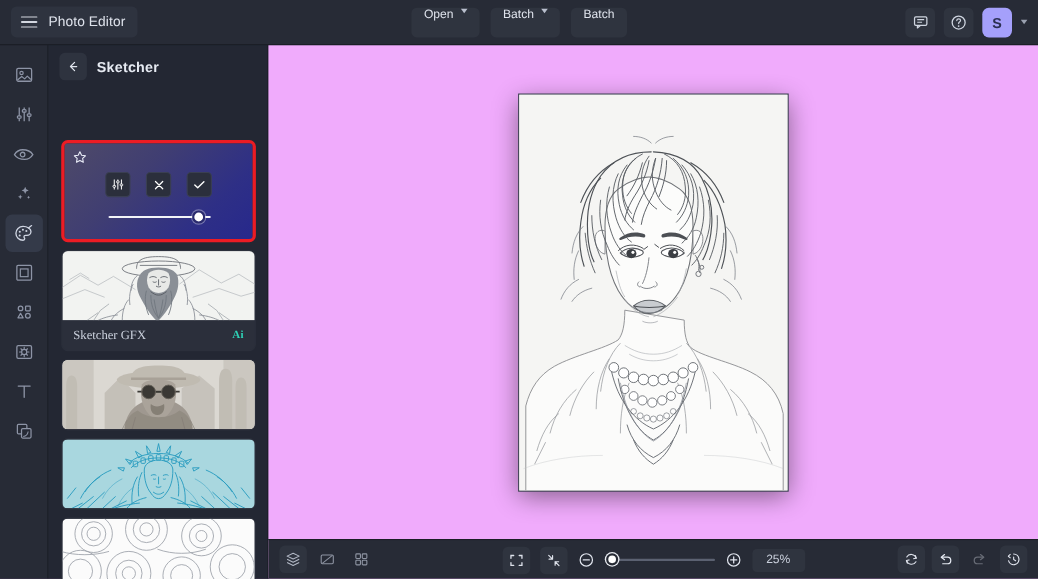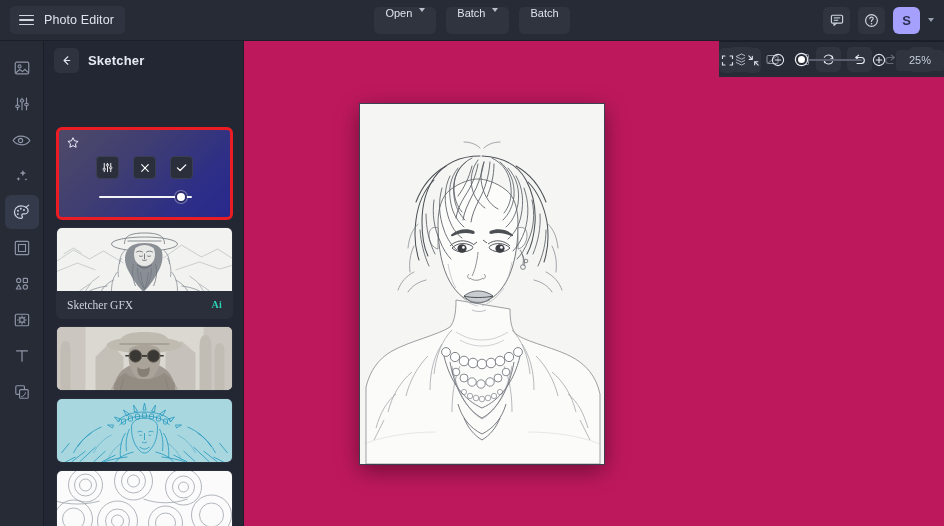--- a/index.html
+++ b/index.html
@@ -151,21 +151,21 @@
   .card-label {
     height: 27px; display: flex; align-items: center;
     padding: 0 10px; font-size: 11.5px; color: #ccd2de;
   }
   .ai-badge {
     margin-left: auto; font-size: 10px; font-weight: bold;
     color: #2ed3b7; letter-spacing: .3px;
   }
 
   
-  .canvas-col { flex: 1; display: flex; flex-direction: row; min-width: 0; background: #be185d; }
+  .canvas-col { flex: 1; display: flex; flex-direction: column; min-width: 0; background: #f0abfc; }
   .canvas-area {
     flex: 1; display: flex; align-items: center; justify-content: center;
     position: relative; min-height: 0;
   }
   .artboard {
     width: 244px; height: 360px; background: #f4f4f2;
     box-shadow: 0 0 0 1px #3b4150, 0 6px 22px rgba(0,0,0,.45);
     overflow: hidden; position: relative;
   }
   .artboard svg { display: block; width: 100%; height: 100%; }

